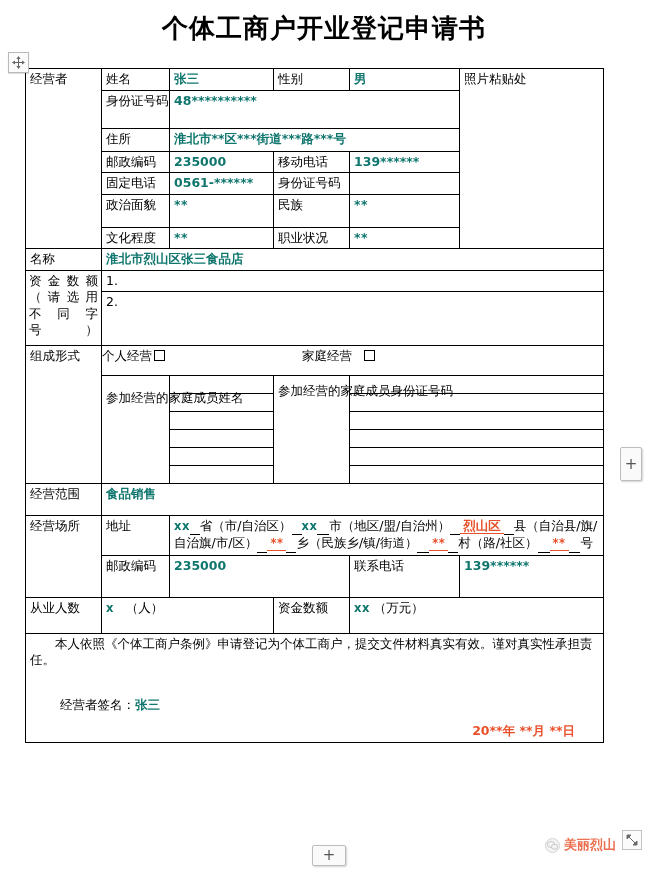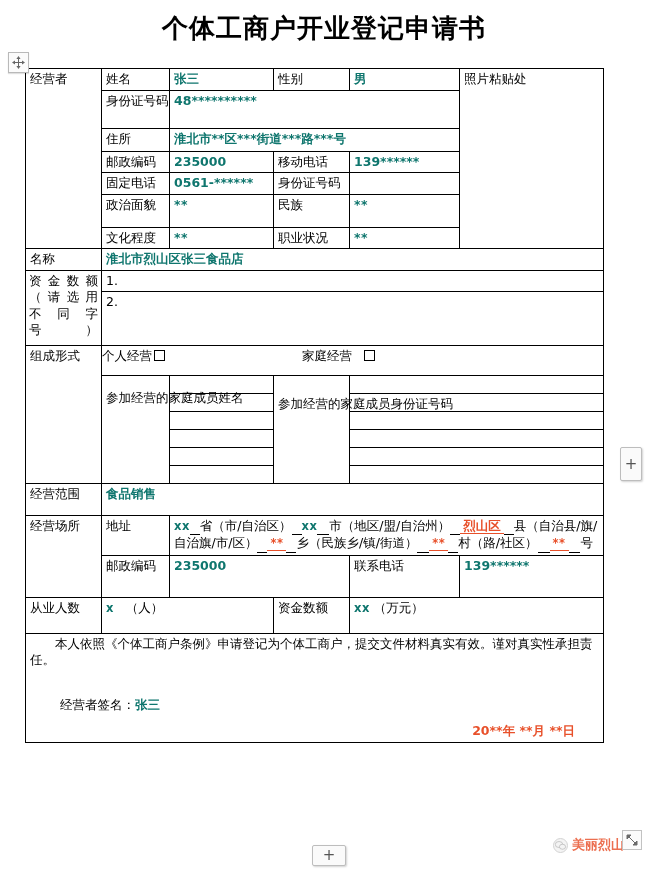--- a/index.html
+++ b/index.html
@@ -150,21 +150,21 @@
     padding-right: 24px;
     margin-top: 10px;
     color: #E8502A;
     font-weight: bold;
     font-size: 12.5px;
   }
 
   
   .watermark {
     position: absolute;
-    right: 24px; bottom: 18px;
+    right: 32px; bottom: 18px;
     display: flex;
     align-items: center;
     gap: 4px;
     z-index: 20;
     opacity: .82;
     pointer-events: none;
   }
   .wm-logo {
     width: 15px; height: 15px;
     border-radius: 50%;
@@ -294,21 +294,21 @@
       <div class="compose-row">
         <span class="opt1"><span>个人经营</span><span class="chk"></span></span>
         <span><span>家庭经营</span><span class="chk" style="margin-left:12px"></span></span>
       </div>
     </td>
   </tr>
 
   <tr>
     <td class="lbl" rowspan="6" style="padding:13px 4px;line-height:1.45">参加经营的家庭成员姓名</td>
     <td style="height:18px"></td>
-    <td class="lbl" rowspan="6" style="padding:19px 4px;line-height:1.45">参加经营的家庭成员身份证号码</td>
+    <td class="lbl" rowspan="6" style="padding:6px 4px;line-height:1.45">参加经营的家庭成员身份证号码</td>
     <td colspan="2"></td>
   </tr>
   <tr>
     <td style="height:18px"></td>
     <td colspan="2"></td>
   </tr>
   <tr>
     <td style="height:18px"></td>
     <td colspan="2"></td>
   </tr>

